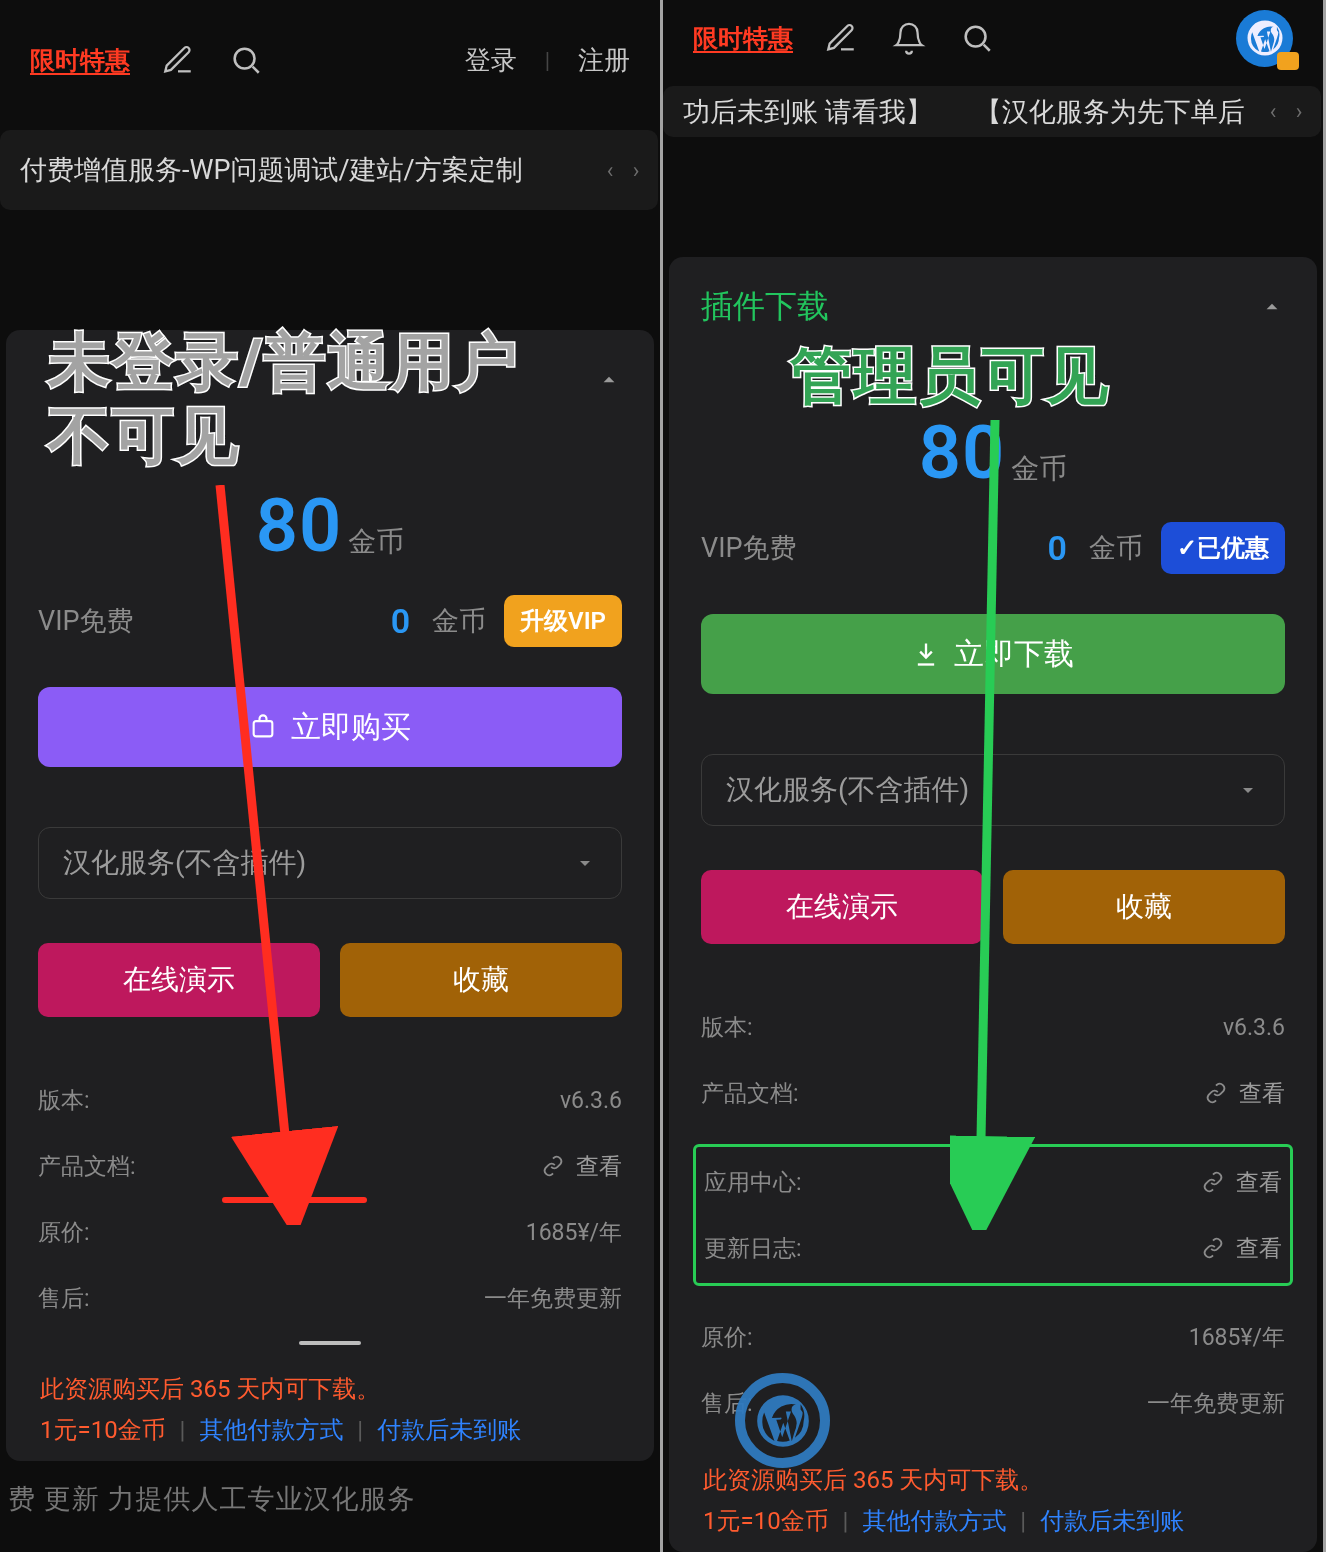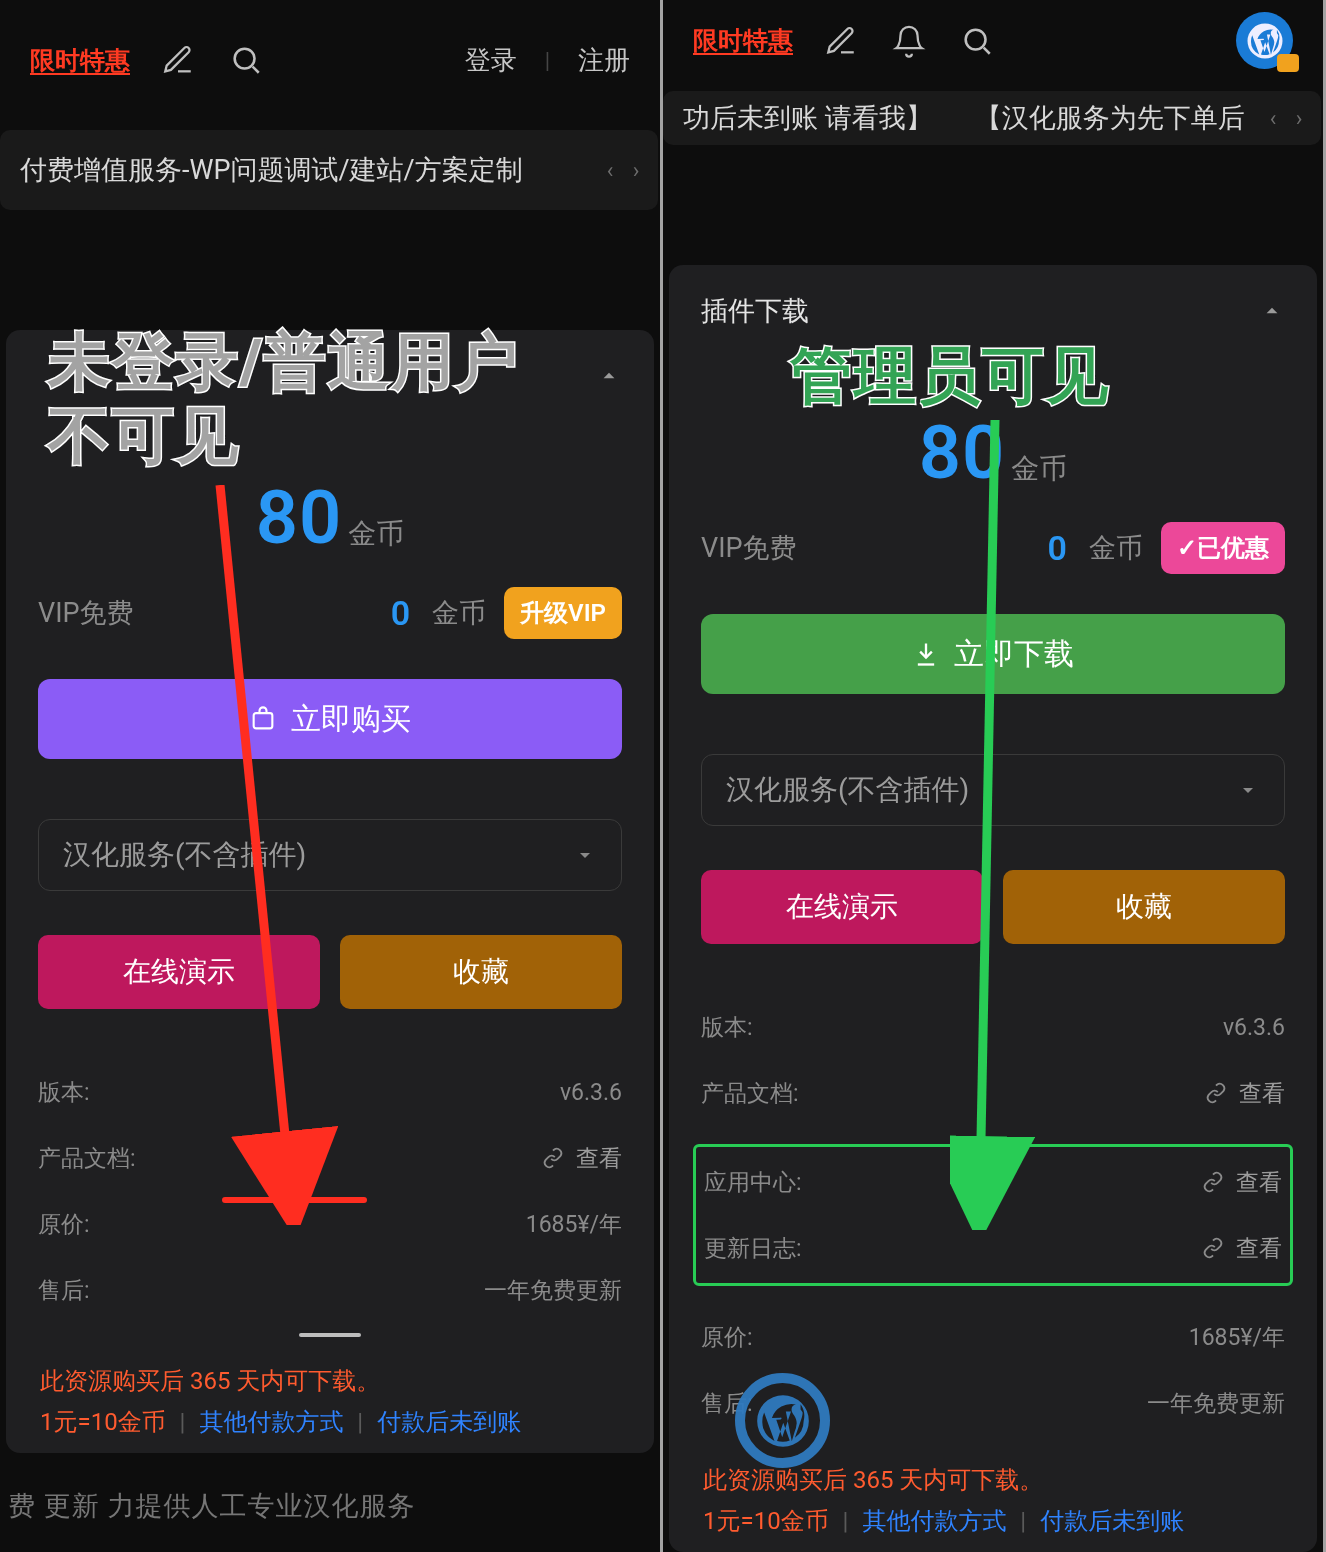--- a/index.html
+++ b/index.html
@@ -23,34 +23,34 @@
   .ticker .arrow{font-size:22px;color:#6d6d6d;width:24px;text-align:center;}
   .ticker-seg1{}
   .ticker-seg2{margin-left:42px;}
 
   .bigoverlay{position:absolute;font-weight:900;font-size:62px;letter-spacing:2px;line-height:1.2;-webkit-text-stroke:3px #fff;paint-order:stroke fill;z-index:5;}
   .bigoverlay.red{color:#a3a3a3;left:48px;top:325px;}
   .bigoverlay.green{color:#33a455;left:790px;top:339px;}
 
   .cardwrap{position:relative;padding:0 6px;}
   .card{background:#1f1f21;border-radius:14px;margin-top:120px;padding:28px 32px 10px 32px;}
-  .card .header-row{display:flex;align-items:center;justify-content:space-between;color:#e5e5e5;font-size:27px;font-family:Liberation Serif, serif;}
+  .card .header-row{display:flex;align-items:center;justify-content:space-between;color:#22c55e;font-size:32px;font-family:Liberation Serif, serif;}
   .caret-up{color:#9a9a9a;}
 
   .price-center{text-align:center;margin:80px 0 26px;}
   .price-center .num{font-size:74px;font-weight:600;color:#2a97f4;letter-spacing:1px;}
   .price-center .unit{font-size:28px;color:#8a8a8a;margin-left:6px;}
 
   .viprow{display:flex;align-items:center;gap:18px;font-size:27px;color:#8b8b8b;margin:16px 0 40px 0;}
   .viprow .fill{flex:1;}
   .viprow .vipzero{color:#2a97f4;font-size:34px;font-weight:600;margin-right:4px;}
   .viprow .vipunit{color:#8b8b8b;font-size:27px;}
   .viprow .pill{border-radius:10px;padding:10px 16px;font-size:24px;font-weight:600;}
   .pill.orange{background:#f1a21e;color:#fff;}
-  .pill.green{background:#ec4899;color:#fff;text-align:right;}
+  .pill.green{background:#1d4ed8;color:#fff;text-align:right;}
 
   .bigbtn{width:100%;height:80px;border-radius:12px;display:flex;align-items:center;justify-content:center;gap:14px;font-size:30px;color:#fff;font-weight:500;}
   .bigbtn.blue{background:#8b5cf6;justify-content:center;}
   .bigbtn.green{background:#45a049;}
   .bigbtn .i{color:#fff;}
 
   .dropdown{margin:60px 0 44px;height:72px;border:1px solid #3a3a3a;border-radius:12px;display:flex;align-items:center;justify-content:space-between;padding:0 24px;color:#9c9c9c;font-size:28px;}
   .caret-down{color:#8a8a8a;}
 
   .btnrow{display:flex;gap:20px;}
@@ -65,21 +65,21 @@
   .linkicon{color:#8b8b8b;}
   .highlight-box{border:3px solid #28cc55;border-radius:6px;padding:2px 8px;margin:18px -8px;}
   .dash{width:62px;height:4px;border-radius:2px;background:#bdbdbd;margin:10px auto 0;}
 
   .footerlinks{font-size:24px;line-height:1.7;color:#ff5b2f;margin:24px 2px 0;}
   .footerlinks .sep{color:#5a5a5a;margin:0 8px;}
   .footerlinks .a1{color:#ff5b2f;}
   .footerlinks .a2{color:#2f83ff;}
   .footerlinks .a3{color:#2f83ff;}
 
-  .cutrow{color:#767676;font-size:27px;margin-top:35px;padding-left:2px;letter-spacing:1px;}
+  .cutrow{color:#767676;font-size:27px;margin-top:20px;padding-left:2px;letter-spacing:1px;}
 
   .wm{position:absolute;left:735px;bottom:84px;display:flex;align-items:center;gap:14px;z-index:4;opacity:.95;}
   .wm .circle{width:95px;height:95px;border-radius:50%;border:10px solid #2f7abf;display:flex;align-items:center;justify-content:center;}
   .wm .circle svg{color:#2f7abf;}
   .wm .txt{font-size:57px;font-weight:700;color:#2f7abf;letter-spacing:2px;}
 
   
   .arrowsvg{position:absolute;z-index:6;pointer-events:none;}
   .underline-red{position:absolute;border-bottom:6px solid #ff2d20;border-radius:3px;z-index:6;}
 </style>

